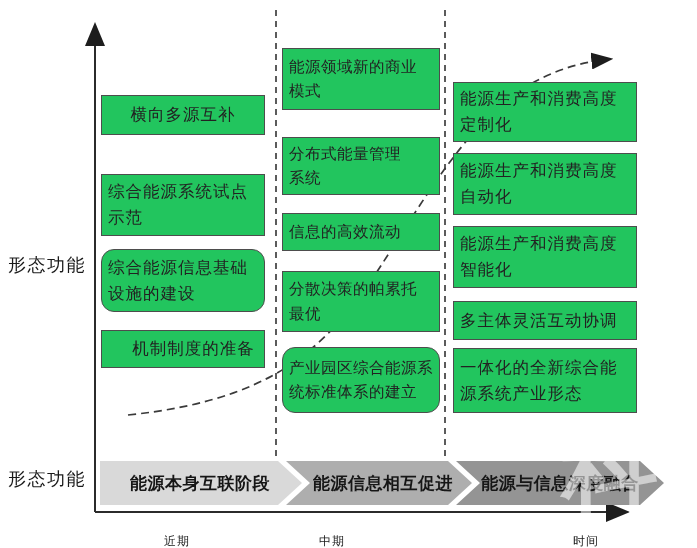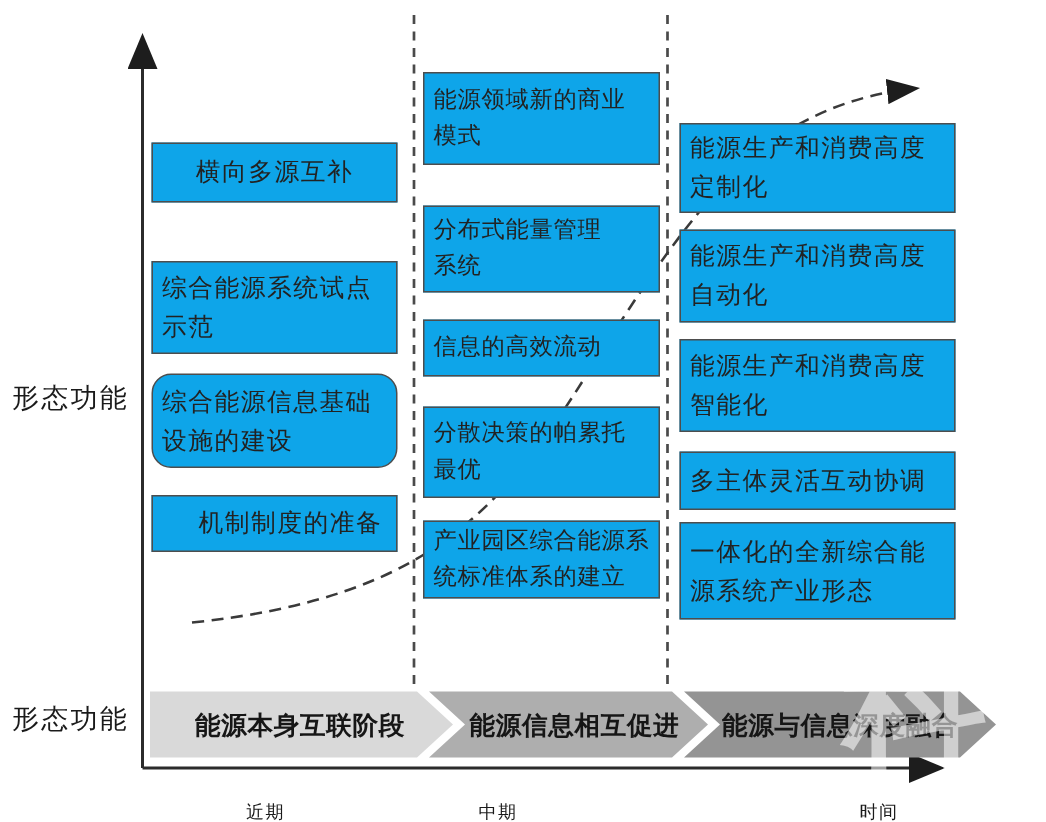--- a/index.html
+++ b/index.html
@@ -3,21 +3,21 @@
 <meta charset="utf-8">
 <style>
   html,body{margin:0;padding:0;background:#ffffff;}
   .canvas{
     position:relative;width:697px;height:548px;background:#ffffff;
     font-family:"Liberation Serif","DejaVu Serif",serif;
     color:#1f1f1f;overflow:hidden;
   }
   svg.layer{position:absolute;left:0;top:0;width:697px;height:548px;z-index:1;}
   .box{
-    position:absolute;z-index:2;background:#0ea5e9;
+    position:absolute;z-index:2;background:#22c55e;
     border:1.6px solid #4d4d4d;
     display:flex;align-items:center;justify-content:flex-start;
     font-size:16.5px;letter-spacing:1px;line-height:1.55;
     padding:0 6px;box-sizing:border-box;color:#222;
   }
   .box span{white-space:pre-line;}
   .box.center{justify-content:center;text-align:center;}
   .col-mid{font-size:15.5px;letter-spacing:0.5px;}
   .axis-caption{
     position:absolute;z-index:2;font-size:18px;letter-spacing:1.5px;color:#1a1a1a;
@@ -91,21 +91,21 @@
     <span>分布式能量管理
 系统</span>
     </div>
   <div class="box col-mid" style="left:282px;top:213px;width:158px;height:38px;">
     <span>信息的高效流动</span>
     </div>
   <div class="box col-mid" style="left:282px;top:271px;width:158px;height:61px;">
     <span>分散决策的帕累托
 最优</span>
     </div>
-  <div class="box col-mid" style="left:282px;top:347px;width:158px;height:52px;">
+  <div class="box col-mid" style="left:282px;top:347px;width:158px;height:66px;border-radius:13px;">
     <span>产业园区综合能源系
 统标准体系的建立</span>
     </div>
 
   <div class="box" style="left:453px;top:82px;width:184px;height:60px;">
     <span>能源生产和消费高度
 定制化</span>
     </div>
   <div class="box" style="left:453px;top:153px;width:184px;height:62px;">
     <span>能源生产和消费高度

